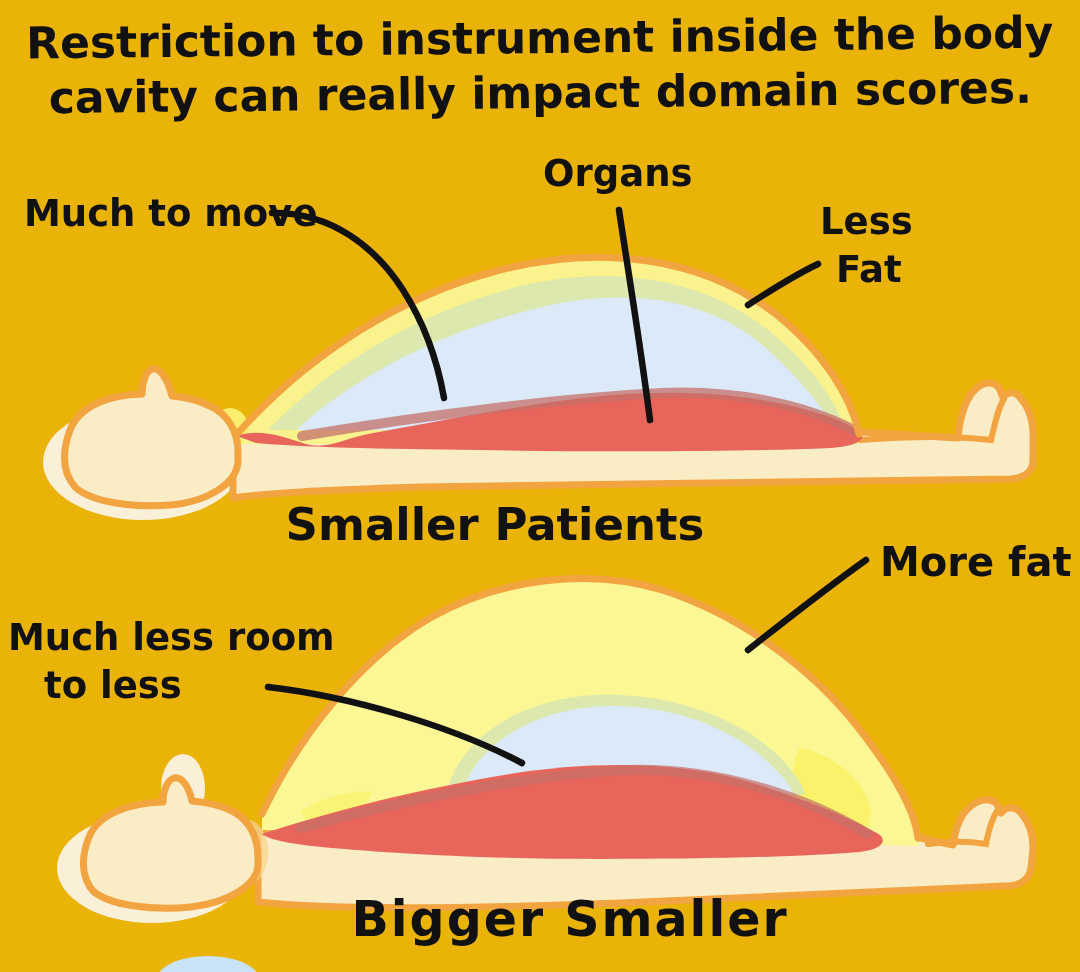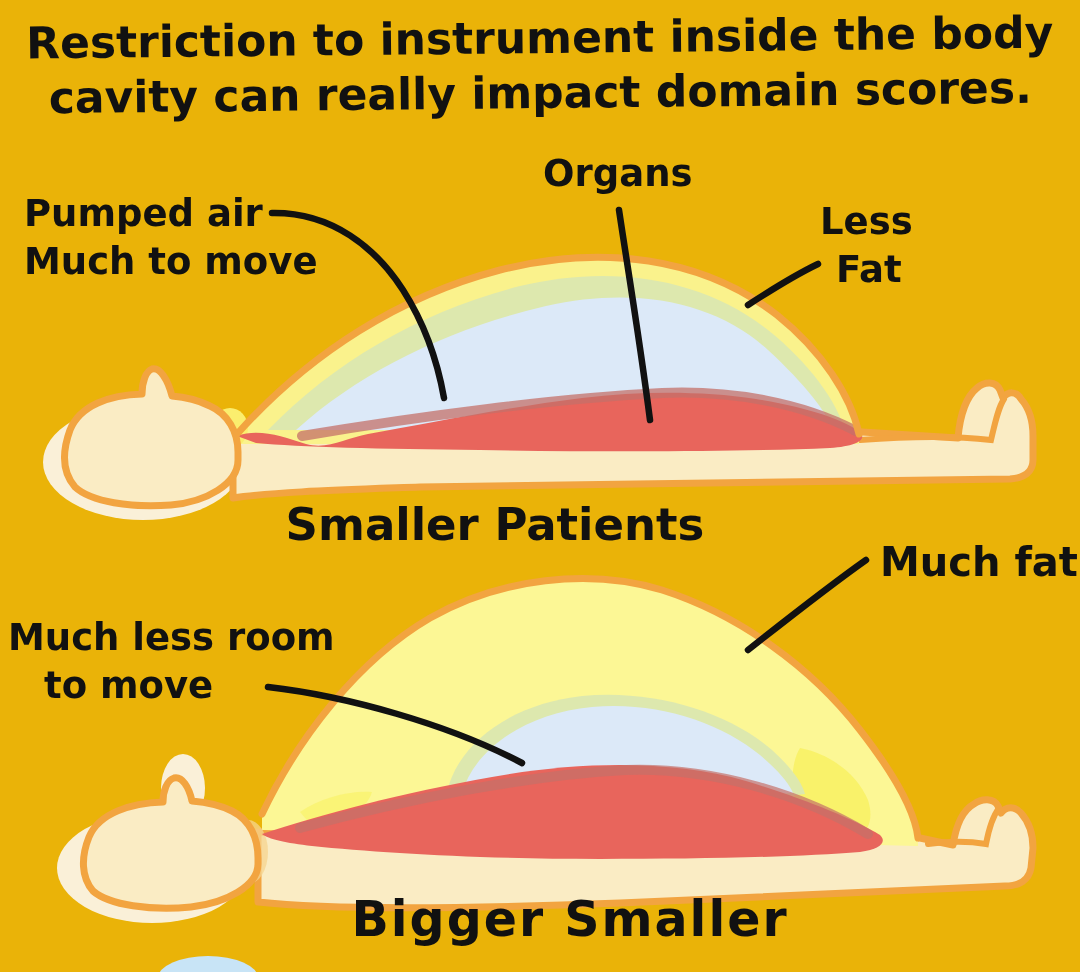--- a/index.html
+++ b/index.html
@@ -149,35 +149,34 @@
       <path d="M 268 687 C 346 696, 448 724, 522 763"></path>
     </g>
   </svg>
 
   <div class="title hand">
     <div>Restriction to instrument inside the body</div>
     <div>cavity can really impact domain scores.</div>
   </div>
 
   <div id="pumped-air-label" class="lbl hand">
-    <span>Pumped air</span>
     <span class="l2">Much to move</span>
   </div>
 
   <div id="organs-label" class="lbl hand">Organs</div>
 
   <div id="less-fat-label" class="lbl hand">
     <span>Less</span>
     <span class="l2">Fat</span>
   </div>
 
   <div id="smaller-caption" class="caption hand">Smaller Patients</div>
 
-  <div id="more-fat-label" class="lbl hand">Much fat</div>
+  <div id="more-fat-label" class="lbl hand">More fat</div>
 
   <div id="much-less-label" class="lbl hand">
     <span>Much less room</span>
-    <span class="l2">to move</span>
+    <span class="l2">to less</span>
   </div>
 
   <div id="bigger-caption" class="caption hand">Bigger Smaller</div>
 
 </div>
 
 </body></html>

